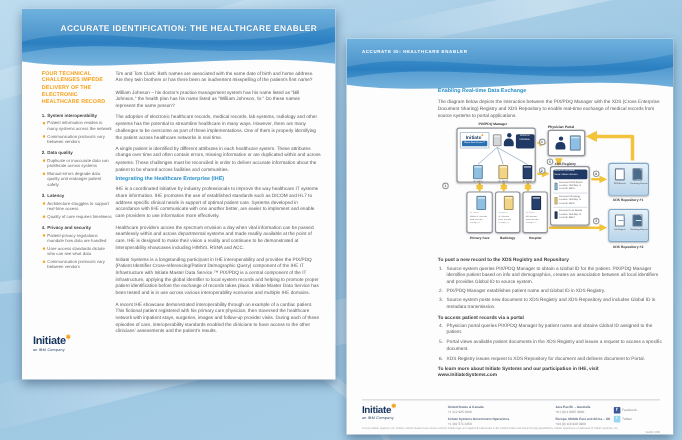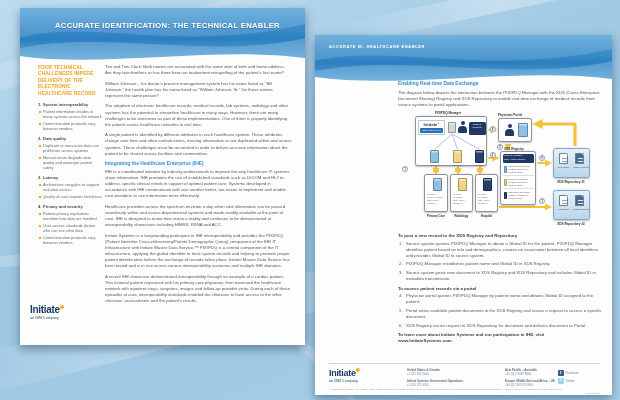--- a/index.html
+++ b/index.html
@@ -122,21 +122,21 @@
           <stop offset="0" stop-color="#57a5d9"></stop>
             <stop offset=".5" stop-color="#2b7fc0"></stop>
             <stop offset="1" stop-color="#7cb9e2"></stop>
         </linearGradient>
       </defs>
       <rect width="285" height="62" fill="url(#gb1)"></rect>
       <path d="M0,30 C70,10 160,46 285,16 L285,0 L0,0 Z" fill="rgba(255,255,255,.14)"></path>
       <path d="M0,40 C90,22 190,52 285,30 L285,62 L0,62 Z" fill="rgba(150,200,232,.4)"></path>
       <path d="M0,48 C80,60 200,38 285,50 L285,62 L0,62 Z" fill="#fdfdfd"></path>
     </svg>
-    <div class="lp-title">ACCURATE IDENTIFICATION: THE TECHNICAL ENABLER</div>
+    <div class="lp-title">ACCURATE IDENTIFICATION: THE HEALTHCARE ENABLER</div>
 
     <div class="lp-sidebar">
       <div class="sb-heading">FOUR TECHNICAL CHALLENGES IMPEDE DELIVERY OF THE ELECTRONIC HEALTHCARE RECORD</div>
       <div class="sb-section">
         <div class="sb-title"><span class="num">1.</span><span>System interoperability</span></div>
         <div class="sb-bullet">Patient information resides in many systems across the network</div>
         <div class="sb-bullet">Communication protocols vary between vendors</div>
       </div>
       <div class="sb-section">
         <div class="sb-title"><span class="num">2.</span><span>Data quality</span></div>

